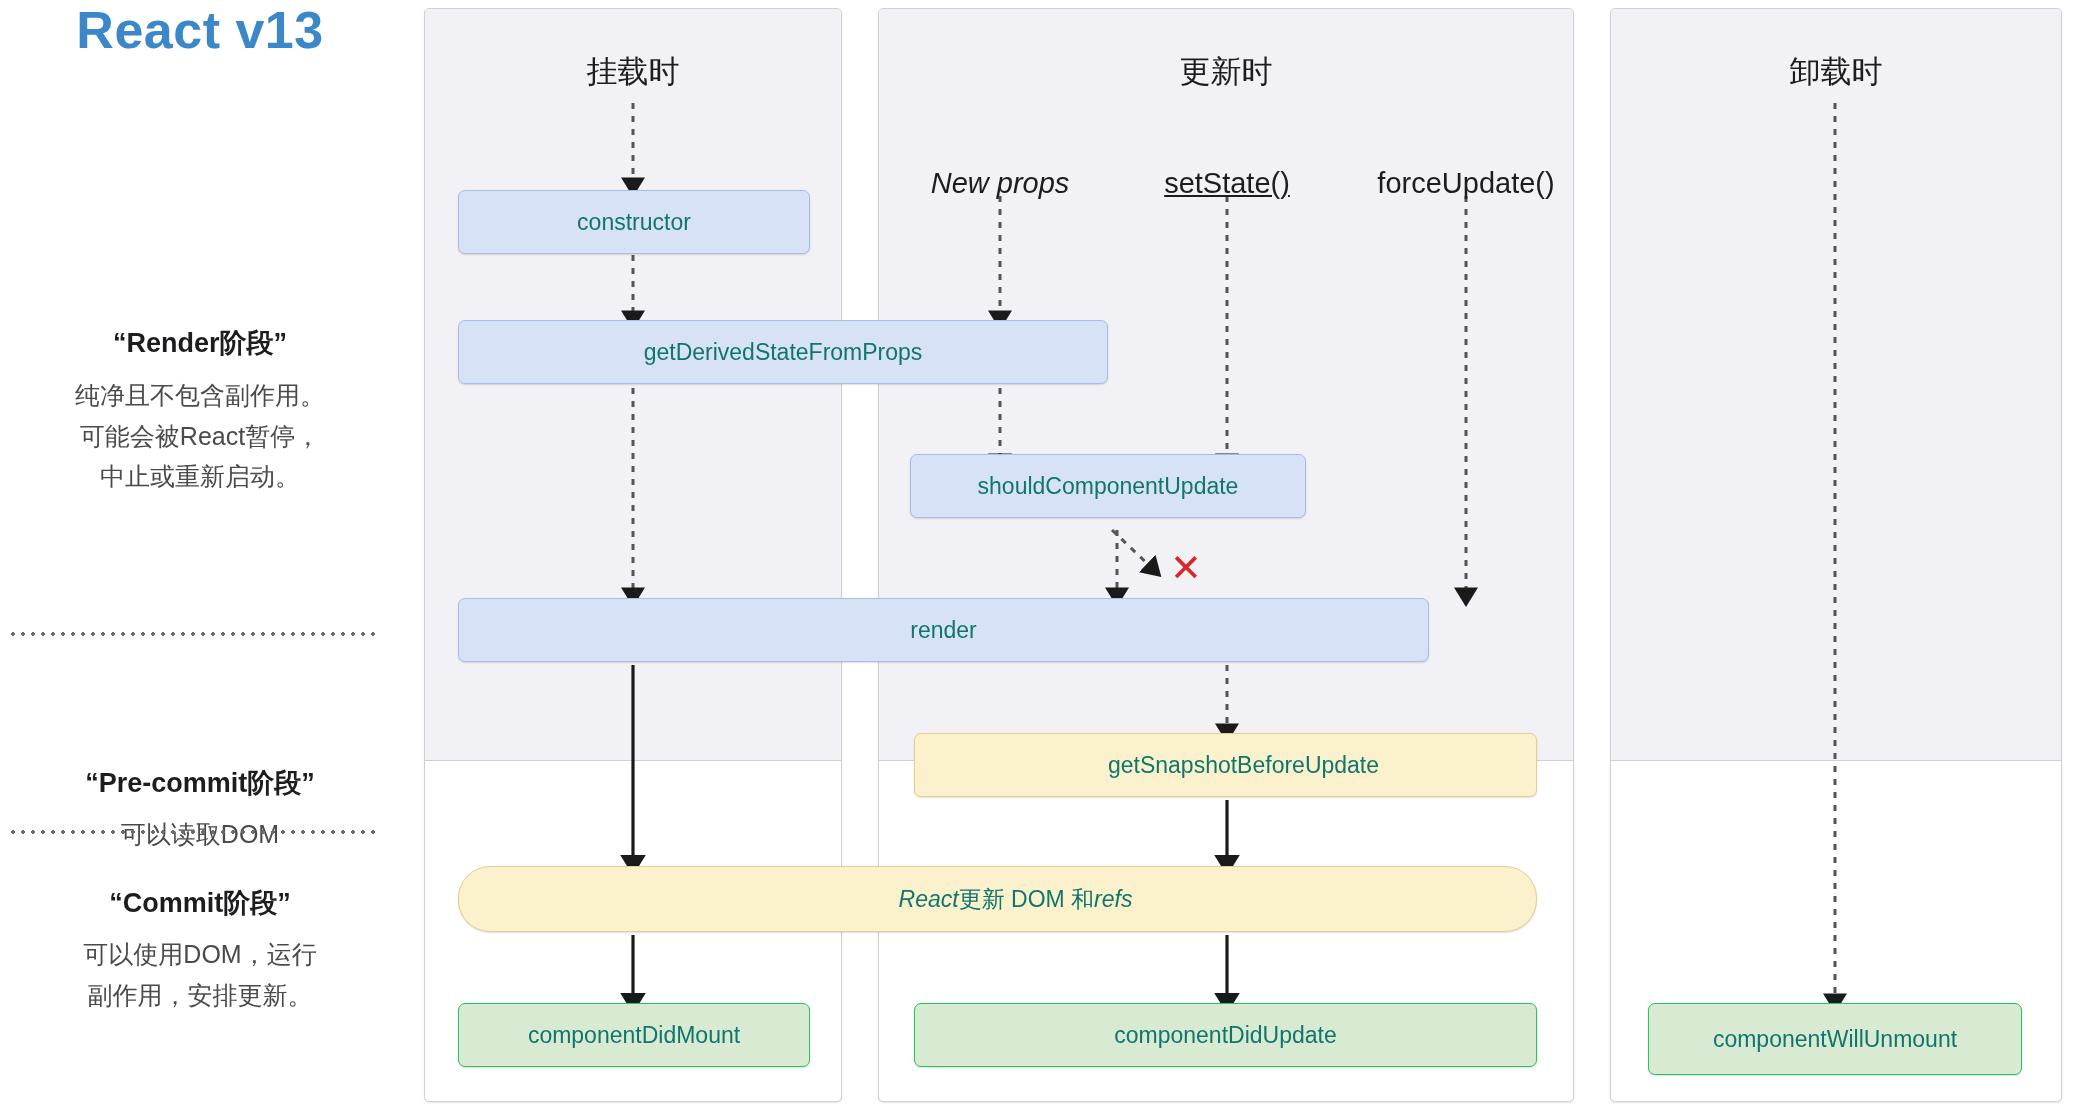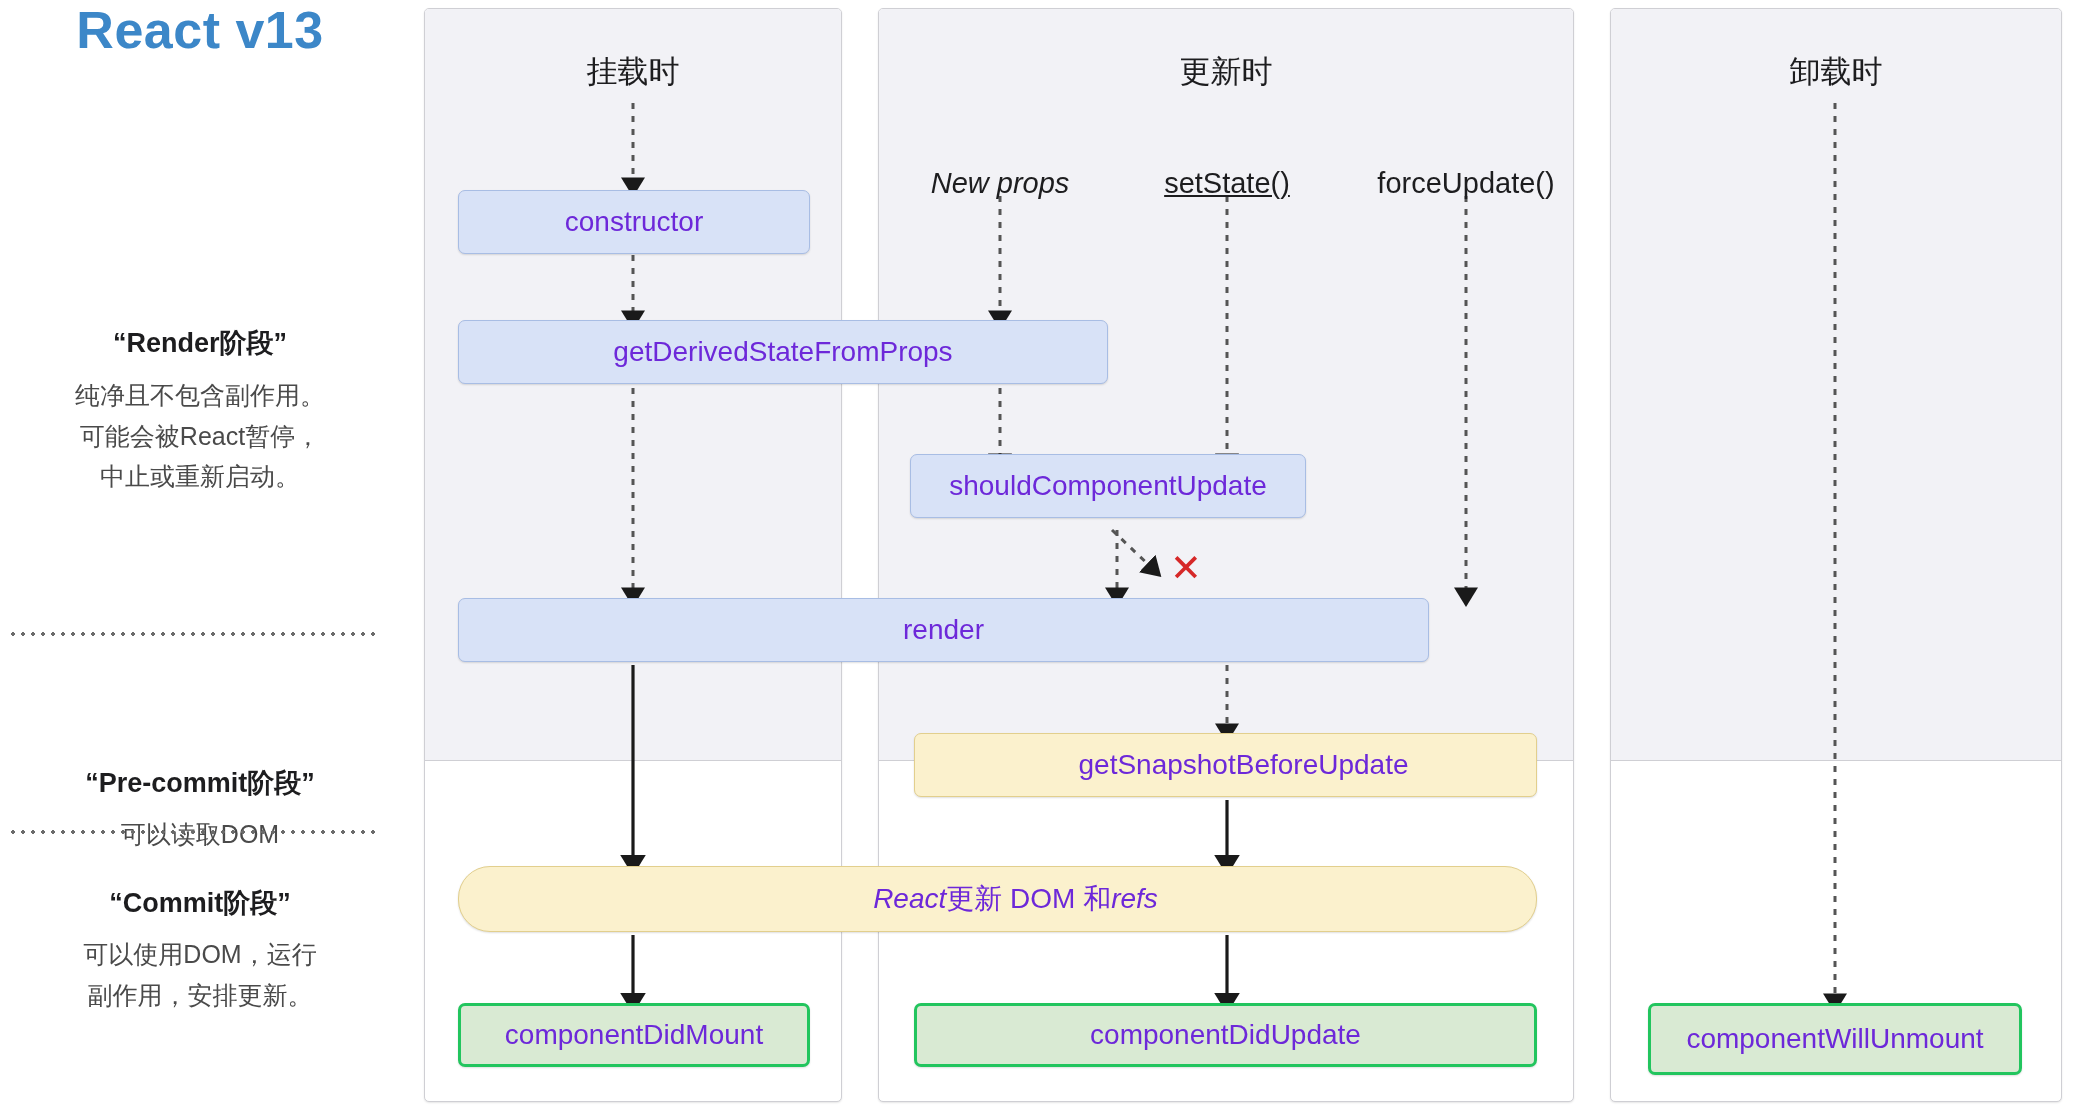--- a/index.html
+++ b/index.html
@@ -24,25 +24,25 @@
          box-shadow:0 1px 2px rgba(0,0,0,.10);}
   .panel .tint{position:absolute;left:0;right:0;top:0;height:751px;
                background:#f2f2f6;border-bottom:1px solid #cfcfd4;
                border-radius:4px 4px 0 0;}
   .colhead{position:absolute;top:42px;width:100%;text-align:center;
            font-size:31px;color:#1d1d1f;font-weight:400;}
 
   
   .node{position:absolute;box-sizing:border-box;border-radius:7px;
         display:flex;align-items:center;justify-content:center;
-        font-size:28px;color:#6d28d9;white-space:nowrap;
+        font-size:23px;color:#0f766e;white-space:nowrap;
         box-shadow:0 1px 2px rgba(0,0,0,.13);}
   .blue{background:#d8e2f7;border:1px solid #a8bde4;}
   .yellow{background:#fbf1cd;border:1px solid #e2cf8d;padding-left:36px;}
-  .green{background:#d9ead3;border:3px solid #22c55e;}
+  .green{background:#d9ead3;border:1px solid #22c55e;}
 
   .trigger{position:absolute;font-size:29px;color:#1d1d1f;white-space:nowrap;
            transform:translateX(-50%);text-align:center;}
   .trigger.ital{font-style:italic;}
 
   svg.arrows{position:absolute;left:0;top:0;width:2076px;height:1120px;
              pointer-events:none;}
   .xmark{position:absolute;color:#d62828;font-size:38px;font-weight:700;
          line-height:1;transform:translate(-50%,-50%);}
 </style>

